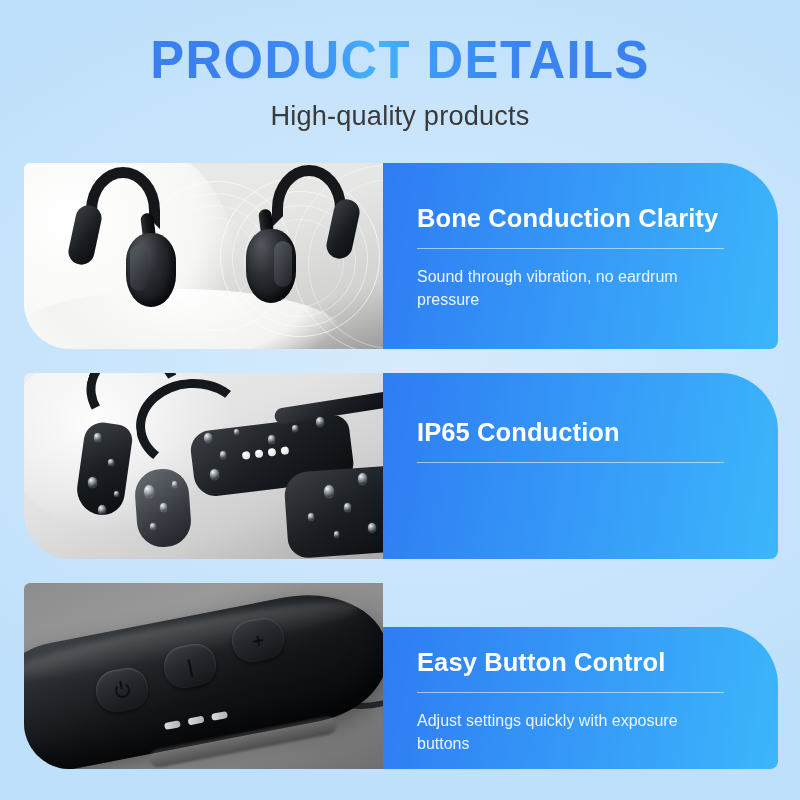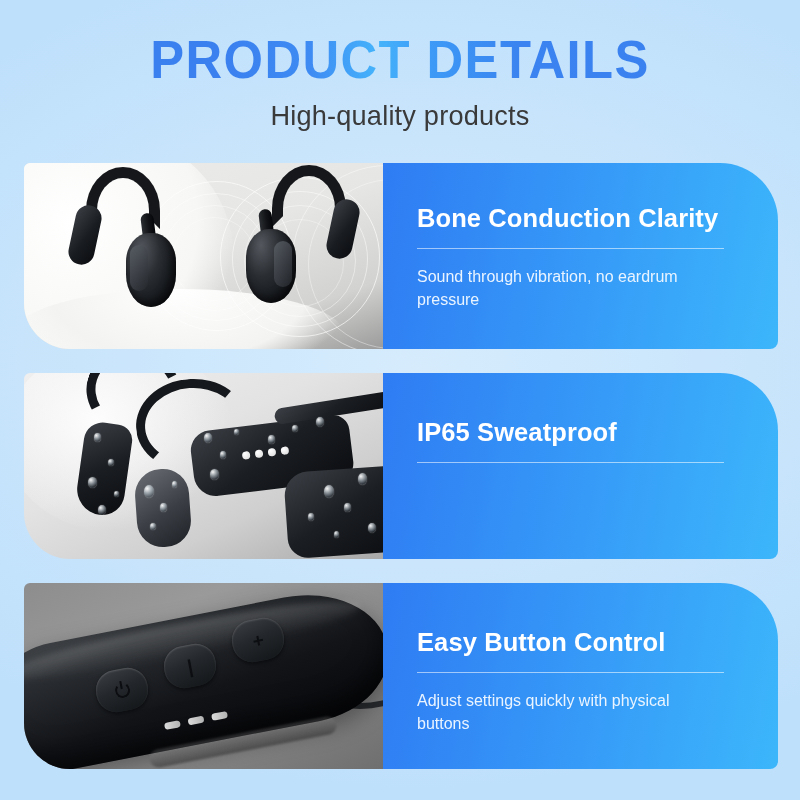--- a/index.html
+++ b/index.html
@@ -97,21 +97,21 @@
   .panel .desc {
     margin-top:16px;
     color:#eaf4ff;
     font-size:16px;
     font-weight:normal;
     line-height:1.45;
     max-width:300px;
   }
   .card.c1 .panel .heading { margin-top:12px; }
   .card.c2 .panel { padding-top:44px; }
-  .card.c3 .panel { padding-top:44px; }
+  .card.c3 .panel { padding-top:20px;margin-top:44px; }
 
   
   .ph1 { background:linear-gradient(160deg,#ececeb 0%,#e6e6e4 46%,#d2d2d0 78%,#9b9b9b 100%); }
   .ph1 .floorshadow{
     position:absolute; left:-10px; bottom:-30px; width:330px; height:90px;
     background:radial-gradient(ellipse at 50% 0%, #ffffff 0%, #f3f3f1 55%, rgba(243,243,241,0) 75%);
     border-radius:50%;
   }
   .ph1 .ripple{
     position:absolute; border-radius:50%;
@@ -357,21 +357,21 @@
         <div class="drop" style="left:292px; top:44px;  width:8px;  height:10px;"></div>
         <div class="drop" style="left:300px; top:112px; width:10px; height:13px;"></div>
         <div class="drop" style="left:320px; top:130px; width:7px;  height:9px;"></div>
         <div class="drop" style="left:284px; top:140px; width:6px;  height:8px;"></div>
         <div class="drop" style="left:334px; top:100px; width:9px;  height:12px;"></div>
         <div class="drop" style="left:310px; top:158px; width:5px;  height:7px;"></div>
         <div class="drop" style="left:344px; top:150px; width:8px;  height:10px;"></div>
       </div>
 
       <div class="panel g2">
-        <div class="heading">IP65 Sweatproof</div>
+        <div class="heading">IP65 Conduction</div>
         <div class="rule"></div>
       </div>
     </div>
 
     <div class="card c3">
 
       <div class="photo ph3">
         <div class="wire" style="left:276px; top:56px;"></div>
         <div class="bar"></div>
         <div class="sheen"></div>
@@ -390,18 +390,18 @@
         <div class="ledstrip" style="left:140px; top:134px;">
           <i></i>
           <i></i>
           <i></i>
         </div>
       </div>
 
       <div class="panel g3">
         <div class="heading">Easy Button Control</div>
         <div class="rule"></div>
-        <div class="desc">Adjust settings quickly with physical buttons</div>
+        <div class="desc">Adjust settings quickly with exposure buttons</div>
       </div>
     </div>
 
   </div>
 </div>
 
 </body></html>

